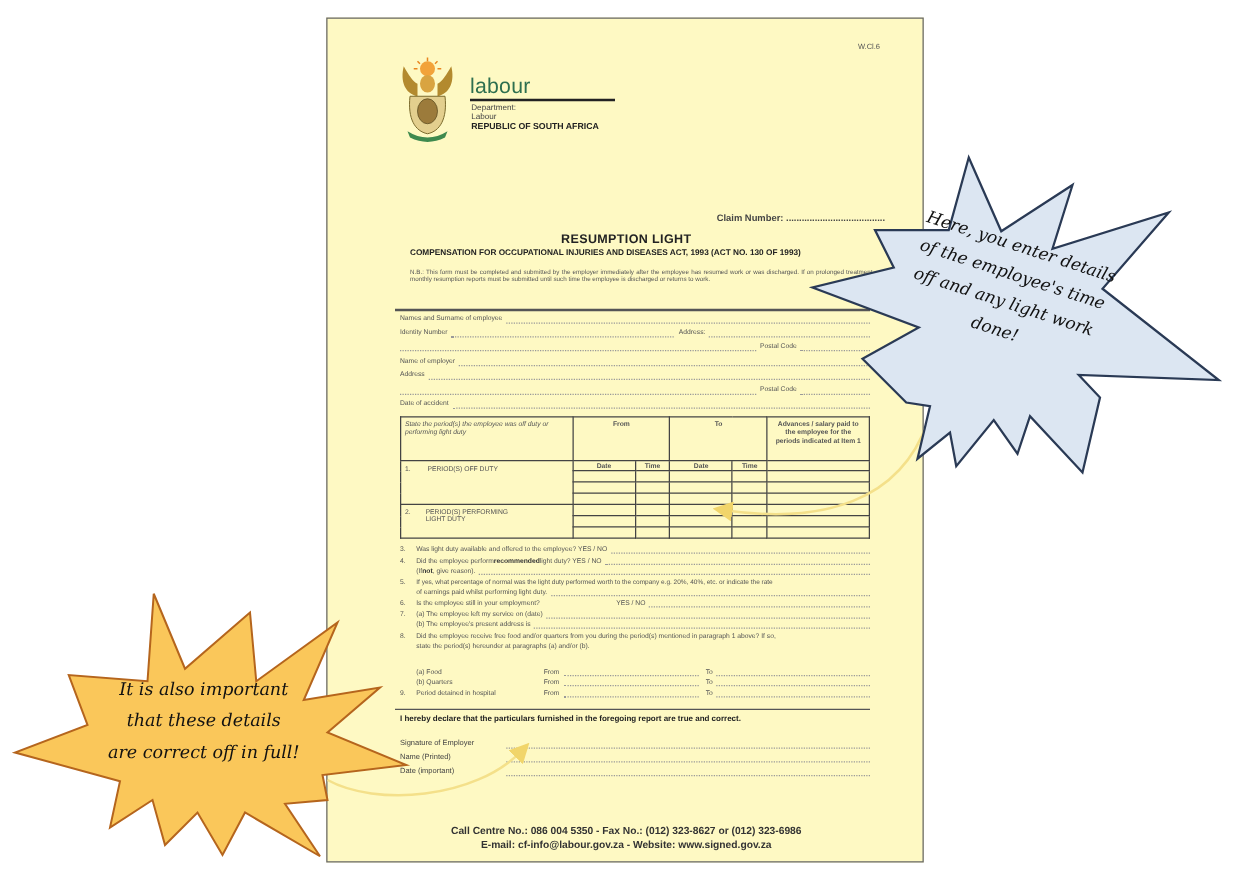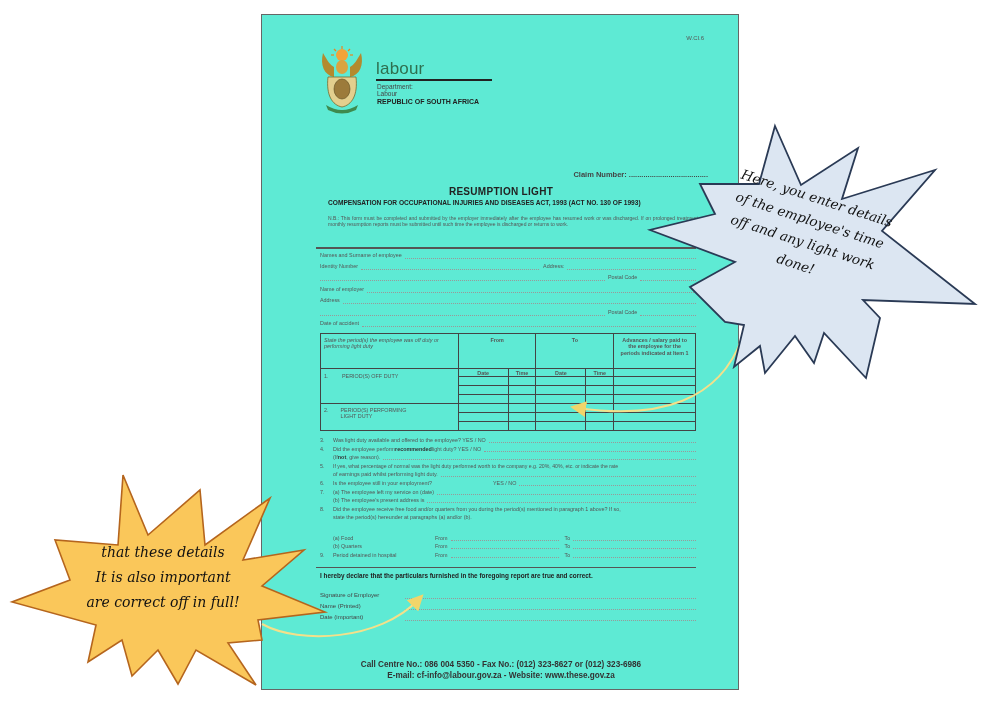--- a/index.html
+++ b/index.html
@@ -1,17 +1,17 @@
 <!DOCTYPE html>
 <html><head>
 <meta charset="utf-8">
 <style>
   html, body { margin:0; padding:0; background:#ffffff; }
   body { width:994px; height:710px; position:relative; overflow:hidden; font-family:"Liberation Sans", sans-serif; color:#333; }
-  .page { position:absolute; left:261px; top:14px; width:478px; height:676px; border:1px solid #666; background:#5eead4; box-sizing:border-box; }
+  .page { position:absolute; left:261px; top:14px; width:478px; height:676px; border:1px solid #666; background:#fef9c3; box-sizing:border-box; }
   .abs { position:absolute; }
   .form-code { right:34px; top:20px; font-size:6px; color:#555; }
   .logo { left:58px; top:30px; width:44px; height:70px; }
   .brand { left:114px; top:44px; font-size:17px; color:#2e6f4f; letter-spacing:0.2px; }
   .brand-rule { left:114px; top:64px; width:116px; height:1.5px; background:#222; }
   .dept { left:115px; top:68px; font-size:6.5px; color:#444; line-height:7.4px; }
   .dept b { color:#222; font-size:7px; }
   .claim { right:30px; top:155px; font-size:7.5px; color:#444;font-weight:bold; }
   .title { left:0; width:478px; top:171px; text-align:center; font-size:10px; font-weight:bold; color:#222; letter-spacing:0.3px; }
   .subtitle { left:66px; top:184px; font-size:6.6px; font-weight:bold; color:#222; white-space:nowrap; }
@@ -276,21 +276,21 @@
     <span class="lbl">Name (Printed)</span>
     <span class="fill"></span>
   </div>
   <div class="abs sig" style="top:599px;">
     <span class="lbl">Date (important)</span>
     <span class="fill"></span>
   </div>
 
   <div class="abs footer">
     <div>Call Centre No.: 086 004 5350 - Fax No.: (012) 323-8627 or (012) 323-6986</div>
-    <div>E-mail: cf-info@labour.gov.za - Website: www.these.gov.za</div>
+    <div>E-mail: cf-info@labour.gov.za - Website: www.signed.gov.za</div>
   </div>
 </div>
 
 <svg class="burst" style="left:0;top:0;" width="994" height="710">
   <defs>
     <marker id="arrowhead" markerWidth="8" markerHeight="8" refX="4" refY="4" orient="auto">
       <path d="M0 0 L8 4 L0 8 Z" fill="#f1d56a"></path>
     </marker>
   </defs>
   <path d="M742 338 C 720 400, 660 420, 578 408" fill="none" stroke="#f4e08a" stroke-width="2" marker-end="url(#arrowhead)"></path>
@@ -304,16 +304,16 @@
   <div>Here, you enter details</div>
   <div>of the employee's time</div>
   <div>off and any light work</div>
   <div>done!</div>
 </div>
 
 <svg class="burst" style="left:0;top:0;" width="994" height="710">
   <polygon points="123,475 148,535 200,490 205,545 270,498 243,560 304,550 262,586 325,612 258,620 262,640 228,643 256,685 196,650 178,684 158,650 132,676 122,640 88,662 96,625 12,602 70,580 55,540 118,545" fill="#fac75a" stroke="#b5651d" stroke-width="1.6" stroke-linejoin="miter"></polygon>
 </svg>
 <div class="burst-text" style="left:58px;top:540px;width:210px;font-size:14px;line-height:25px;">
+  <div>It is also important</div>
   <div>that these details</div>
-  <div>It is also important</div>
   <div>are correct off in full!</div>
 </div>
 
 </body></html>

